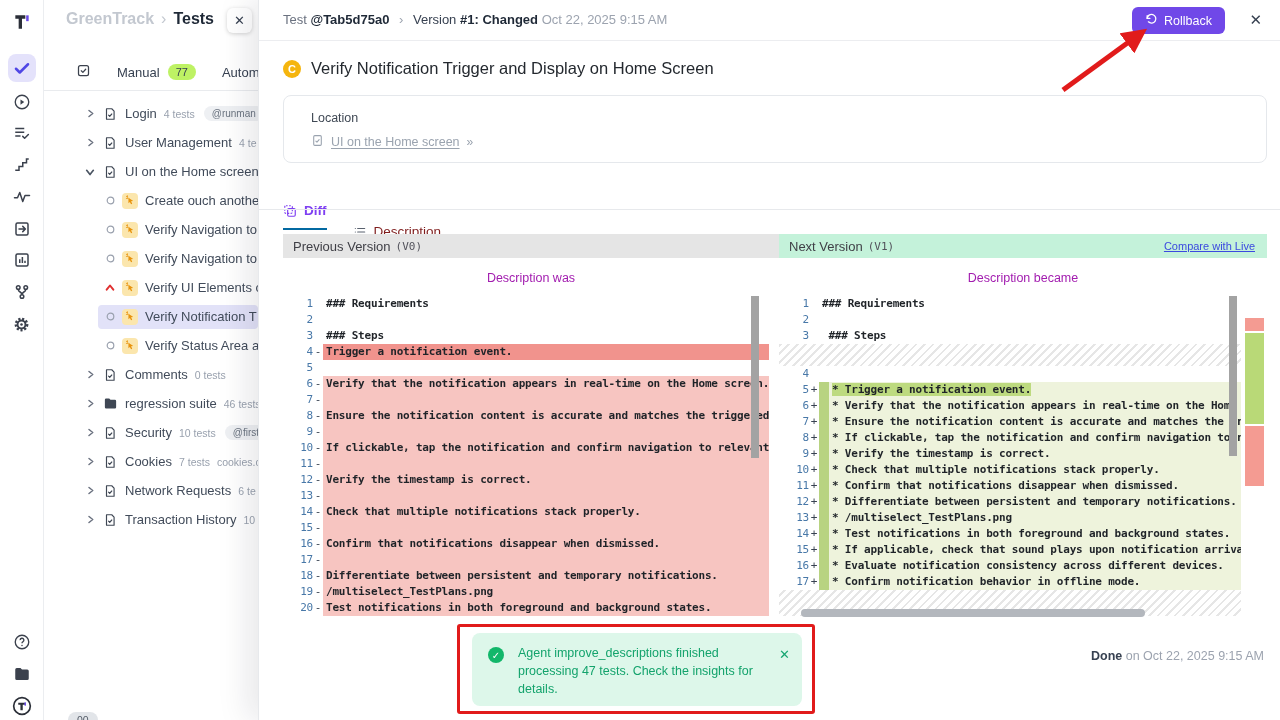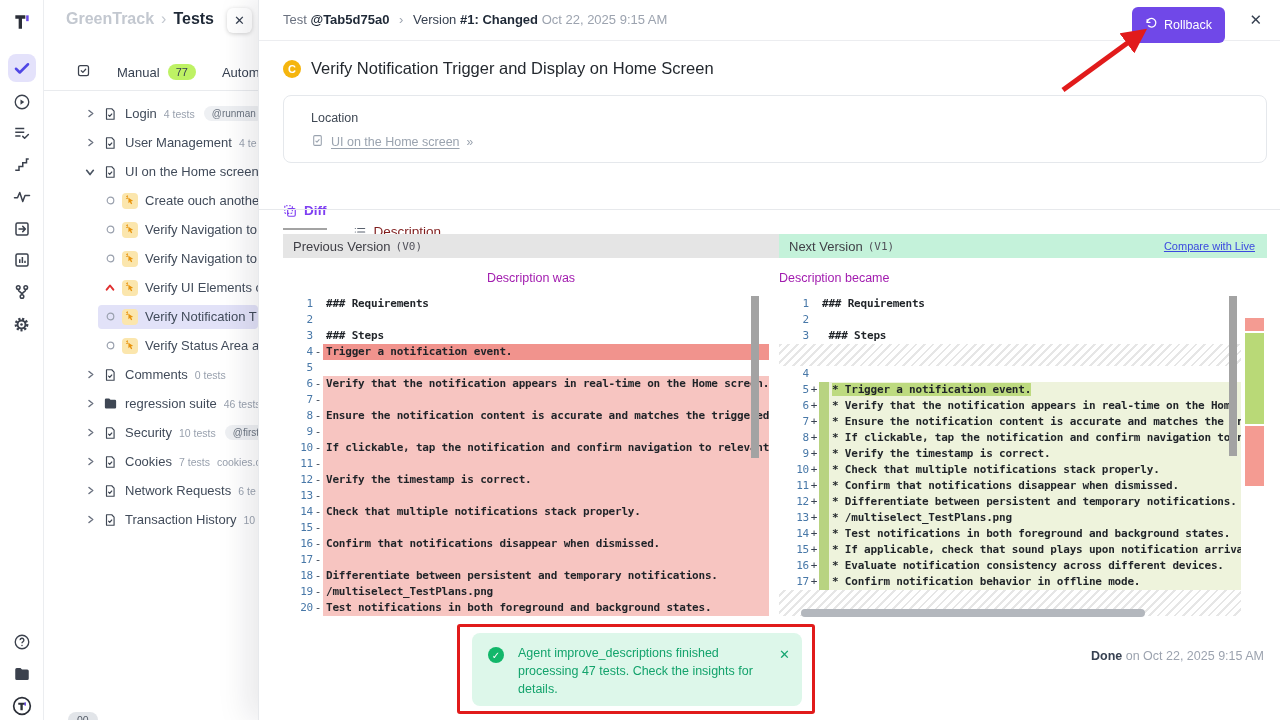--- a/index.html
+++ b/index.html
@@ -43,51 +43,51 @@
                     border-radius:9px; font-size:10.5px; padding:2px 9px; }
 
   
   #modal { position:absolute; left:258px; top:0; width:1022px; height:720px; background:#fff;
            border-left:1px solid #e7e9ec; box-shadow:-10px 0 30px rgba(20,24,40,.10); z-index:10; }
   #m-head { position:absolute; left:0; top:0; width:100%; height:41px; border-bottom:1px solid #ecedf0; }
   #m-crumb { position:absolute; left:24px; top:12px; font-size:13px; color:#6b7280; white-space:nowrap; }
   #m-crumb b { color:#1f2937; }
   #m-crumb .sep { color:#9ca3af; margin:0 6px; }
   #m-crumb .date { color:#9ca3af; }
-  #rollback { position:absolute; right:55px; top:7px; height:36px; background:#7048e8; color:#fff;
+  #rollback { position:absolute; right:55px; top:7px; height:27px; background:#7048e8; color:#fff;
               border:none; border-radius:6px; font-size:12.5px; font-family:inherit; padding:0 13px;
               display:flex; align-items:center; gap:6px; cursor:pointer; }
   #m-close { position:absolute; right:18px; top:11px; font-size:15px; color:#374151; cursor:pointer; }
 
   #title-row { position:absolute; left:24px; top:59px; display:flex; align-items:center; gap:10px; }
   #title-badge { width:18px; height:18px; border-radius:50%; background:#f5b50e; color:#fff;
                  font-size:11px; font-weight:700; display:flex; align-items:center; justify-content:center; }
   #test-title { font-size:16.5px; font-weight:500; color:#24292f; text-underline-offset:3px; }
 
   #loc-card { position:absolute; left:24px; top:95px; width:984px; height:68px; border:1px solid #e5e8ec; border-radius:8px; }
   #loc-label { position:absolute; left:27px; top:15px; font-size:12.5px; color:#3f4854; }
   #loc-row { position:absolute; left:27px; top:37px; display:flex; align-items:center; gap:7px; }
   #loc-link { font-size:12.5px; color:#9aa3af; text-decoration:underline; text-underline-offset:2px; cursor:pointer; }
   #loc-more { font-size:12px; color:#9aa3af; }
 
   #m-tabs { position:absolute; left:24px; top:184px; display:flex; align-items:center; gap:26px; }
   .mtab { display:flex; align-items:center; gap:7px; font-size:13.5px; cursor:pointer; padding-bottom:10px; }
-  .mtab.on { color:#7e3ff2; font-weight:700; border-bottom:2px solid #a3a3a3; }
+  .mtab.on { color:#7e3ff2; font-weight:700; border-bottom:2px solid #0369a1; }
   .mtab.off { color:#7f1d1d;margin-top:40px; }
   #m-tabs-div { position:absolute; left:0; top:209px; width:100%; border-top:1px solid #e7e9ec; }
 
   #bar-left { position:absolute; left:24px; top:234px; width:496px; height:24px; background:#e5e5e5;
               display:flex; align-items:center; padding-left:10px; font-size:13px; color:#3f3f46; }
   #bar-right { position:absolute; left:520px; top:234px; width:488px; height:24px; background:#c4f2da;
                display:flex; align-items:center; padding:0 12px 0 10px; font-size:13px; color:#3f3f46; }
   .vtag { font-family:"DejaVu Sans Mono", monospace; font-size:11px; margin-left:5px; color:#52525b; }
   #compare-live { margin-left:auto; font-size:11px; color:#3b49df; text-decoration:underline; cursor:pointer; }
   .subhead { position:absolute; top:271px; font-size:12.5px; color:#a21caf; }
   #subhead-left { left:24px; width:496px; text-align:center; }
-  #subhead-right { left:520px; width:488px; }
+  #subhead-right { left:520px; width:488px; text-align:center; }
 
   
   .pane { position:absolute; top:296px; height:326px; overflow:hidden;
           font-family:"DejaVu Sans Mono", monospace; font-size:11px; font-weight:600; letter-spacing:-0.2px; }
   #pane-left { left:24px; width:486px; }
   #pane-right { left:520px; width:488px; }
   .crow { display:flex; height:16px; line-height:16px; }
   .ln { width:30px; text-align:right; color:#4878a8; font-weight:400; flex:none; }
   .sg { width:10px; text-align:center; color:#374151; font-weight:400; flex:none; }
   .gut { width:10px; flex:none; }

